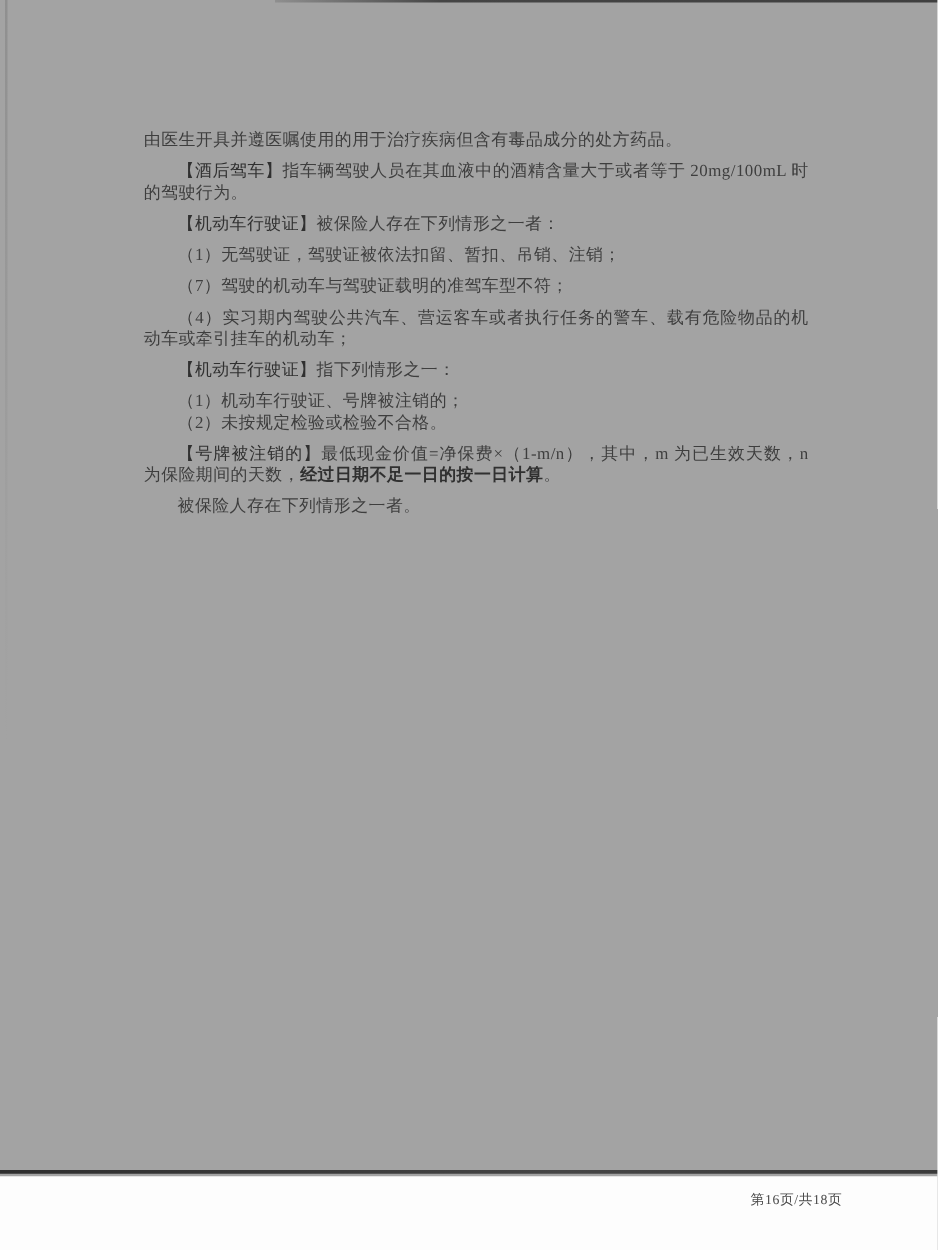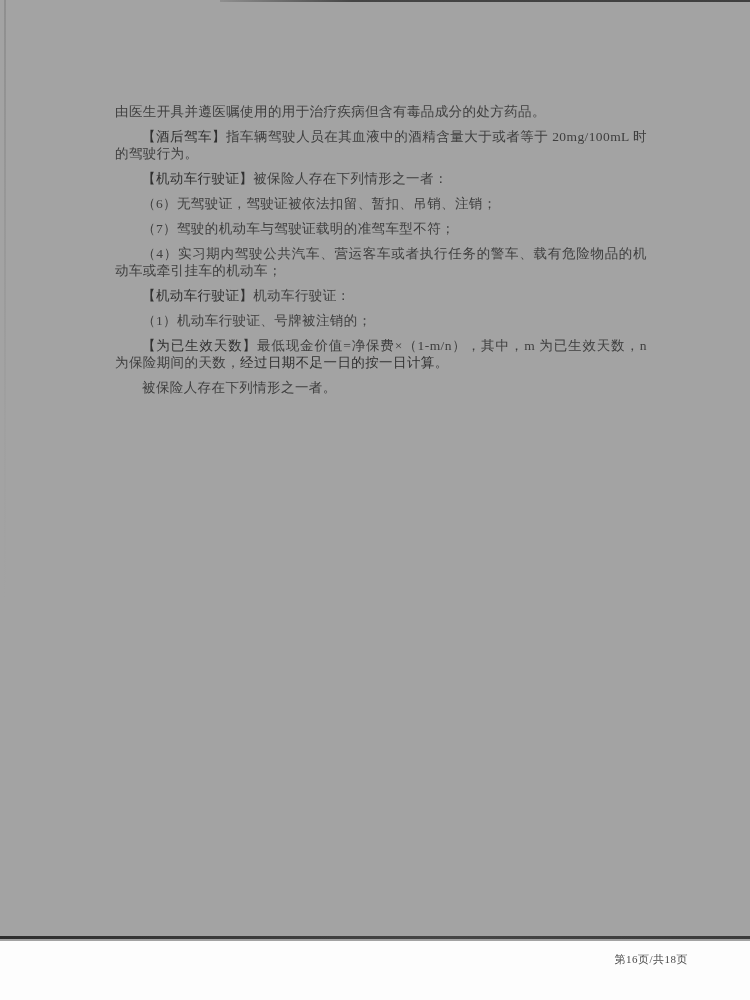--- a/index.html
+++ b/index.html
@@ -66,27 +66,27 @@
     font-family: Liberation Serif, serif;
   }
   .tight-group .para {
     margin: 0;
   }
   .term {
     font-weight: 400;
     color: #303030;
   }
   .bold-inline {
-    font-weight: 400;
+    font-weight: 700;
     color: #303030;
   }
   .footer {
     position: absolute;
     top: 952px;
-    right: 62px;
+    right: 76px;
     font-size: 11px;
     letter-spacing: 0.5px;
     color: #4a4a4a;
     text-align: right;
   }
 </style>
 </head>
 <body>
 
 <div class="page">
@@ -96,34 +96,35 @@
   <div class="scan-bottom-edge"></div>
 
   <div class="content">
 
     <p class="para noindent">由医生开具并遵医嘱使用的用于治疗疾病但含有毒品成分的处方药品。</p>
 
     <p class="para"><span class="term">【酒后驾车】</span><span>指车辆驾驶人员在其血液中的酒精含量大于或者等于 20mg/100mL 时的驾驶行为。</span></p>
 
     <p class="para"><span class="term">【机动车行驶证】</span><span>被保险人存在下列情形之一者：</span></p>
 
-    <p class="para">（6）无驾驶证，驾驶证被依法扣留、暂扣、吊销、注销；</p>
+    <p class="para">（1）无驾驶证，驾驶证被依法扣留、暂扣、吊销、注销；</p>
 
     <p class="para">（7）驾驶的机动车与驾驶证载明的准驾车型不符；</p>
 
     <p class="para">（4）实习期内驾驶公共汽车、营运客车或者执行任务的警车、载有危险物品的机动车或牵引挂车的机动车；</p>
 
 
-    <p class="para"><span class="term">【机动车行驶证】</span><span>机动车行驶证：</span></p>
+    <p class="para"><span class="term">【机动车行驶证】</span><span>指下列情形之一：</span></p>
 
     <div class="tight-group">
       <p class="para">（1）机动车行驶证、号牌被注销的；</p>
+      <p class="para">（2）未按规定检验或检验不合格。</p>
     </div>
 
-    <p class="para"><span class="term">【为已生效天数】</span><span>最低现金价值=净保费×（1-m/n），其中，m 为已生效天数，n 为保险期间的天数，</span><span class="bold-inline">经过日期不足一日的按一日计算</span><span>。</span></p>
+    <p class="para"><span class="term">【号牌被注销的】</span><span>最低现金价值=净保费×（1-m/n），其中，m 为已生效天数，n 为保险期间的天数，</span><span class="bold-inline">经过日期不足一日的按一日计算</span><span>。</span></p>
 
     <p class="para">被保险人存在下列情形之一者。</p>
 
   </div>
 
   <div class="footer">第16页/共18页</div>
 
 </div>
 
 </body></html>

